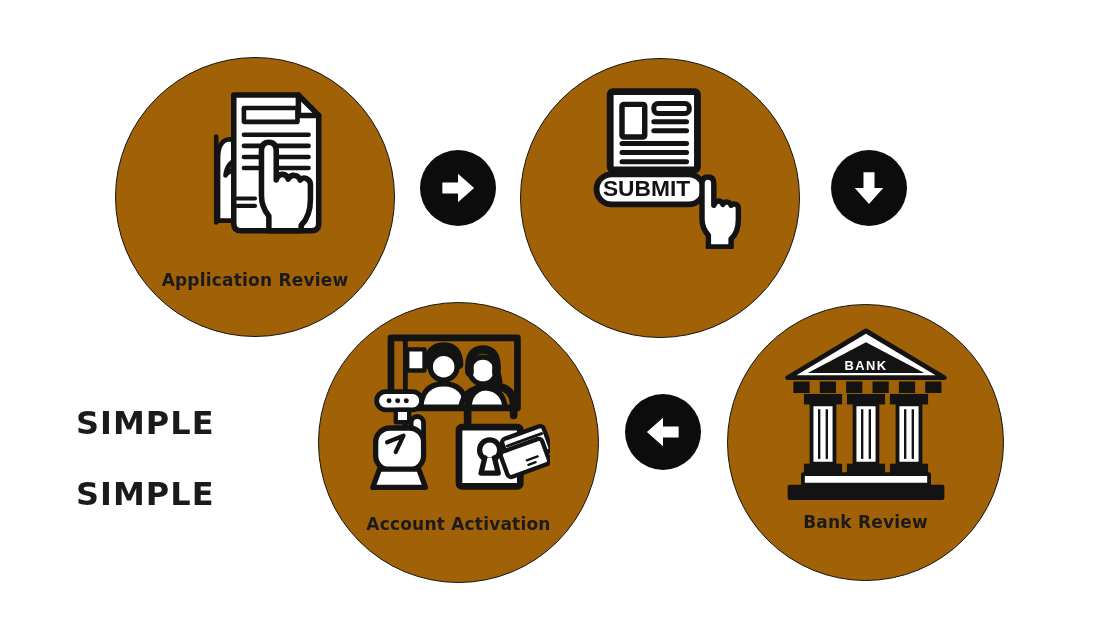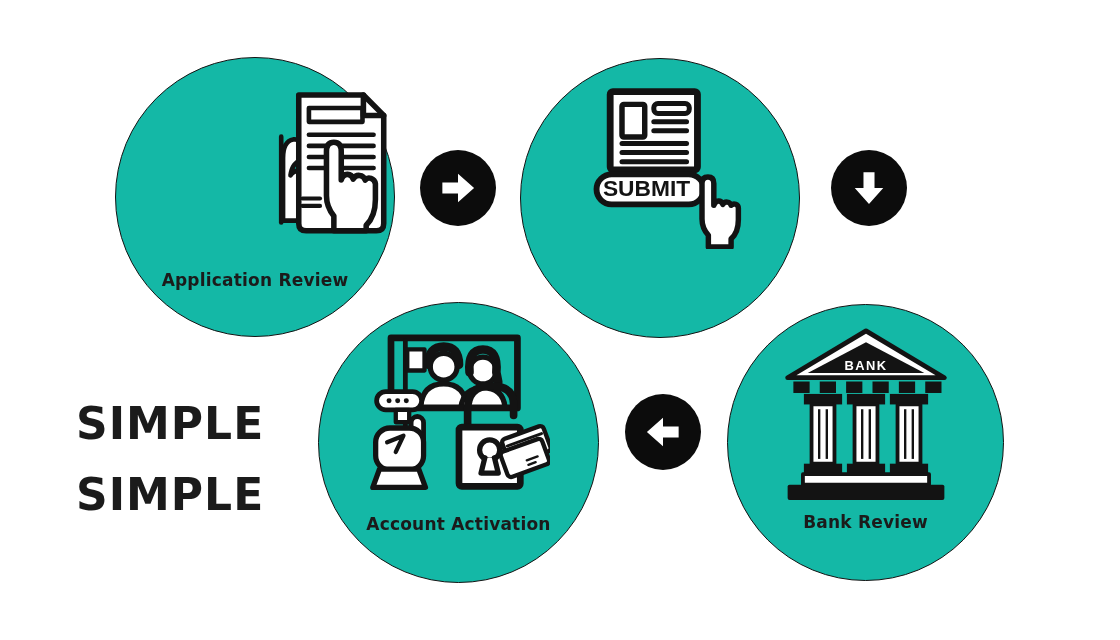--- a/index.html
+++ b/index.html
@@ -1,41 +1,41 @@
 <!DOCTYPE html>
 <html><head>
 <meta charset="utf-8">
 <style>
   html,body{margin:0;padding:0;background:#ffffff;}
   .canvas{position:relative;width:1120px;height:640px;background:#ffffff;overflow:hidden;
           font-family:"DejaVu Sans","Liberation Sans",sans-serif;color:#1b1b1b;}
-  .title{position:absolute;left:76px;top:388px;font-size:44px;font-weight:bold;
+  .title{position:absolute;left:76px;top:388px;font-size:32px;font-weight:bold;
          letter-spacing:1px;line-height:71px;color:#1b1b1b;}
   .step{position:absolute;border:1.6px solid #131313;border-radius:50%;
-        box-sizing:border-box;display:flex;justify-content:center;background:#14b8a6;}
+        box-sizing:border-box;display:flex;justify-content:center;background:#a16207;}
   .step .icon{display:block;}
   .step-label{position:absolute;width:100%;text-align:center;font-weight:bold;
               font-size:17px;letter-spacing:0.2px;color:#1b1b1b;}
   .arrow{position:absolute;width:76px;height:76px;border-radius:50%;background:#0c0c0c;
          display:flex;align-items:center;justify-content:center;}
   .arrow svg{width:46px;height:46px;}
   .arrow.down svg{transform:rotate(90deg);}
   .arrow.left svg{transform:rotate(180deg);}
 </style>
 </head>
 <body>
 
 <div class="canvas">
 
   <div class="title">
     <div>SIMPLE</div>
     <div>SIMPLE</div>
   </div>
 
-  <div class="step" style="left:115px;top:57px;width:280px;height:280px;justify-content:flex-end;">
+  <div class="step" style="left:115px;top:57px;width:280px;height:280px;">
     <svg class="icon" viewBox="0 0 160 170" width="148" height="157" style="margin-top:26px;">
       <g stroke="#131313" fill="none" stroke-width="6" stroke-linejoin="round" stroke-linecap="round">
         <line x1="38" y1="57" x2="38" y2="150" stroke-width="5"></line>
         <path d="M40,148 V80 Q40,62 51,60 Q61,59 60,70 L59,83 Q50,85 48,99 Q52,93 59,94 L59,148 Z" fill="#fff" stroke-width="5"></path>
         <path d="M57,12 H127 L149,34 V151 Q149,159 141,159 H65 Q57,159 57,151 Z" fill="#fff"></path>
         <path d="M127,12 V34 H149"></path>
         <rect x="68" y="26" width="58" height="15" stroke-width="5"></rect>
         <g stroke-width="5">
           <line x1="68" y1="55" x2="138" y2="55"></line>
           <line x1="68" y1="67" x2="138" y2="67"></line>

